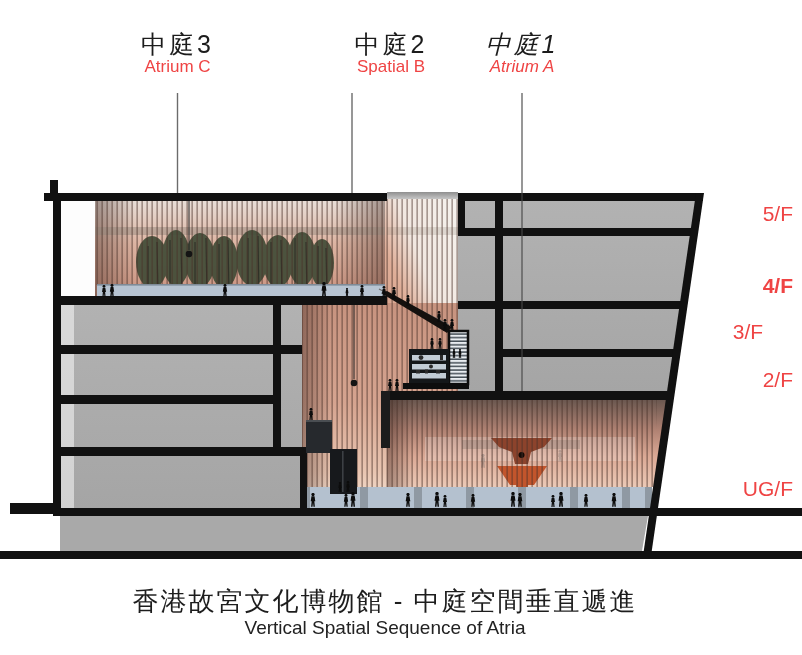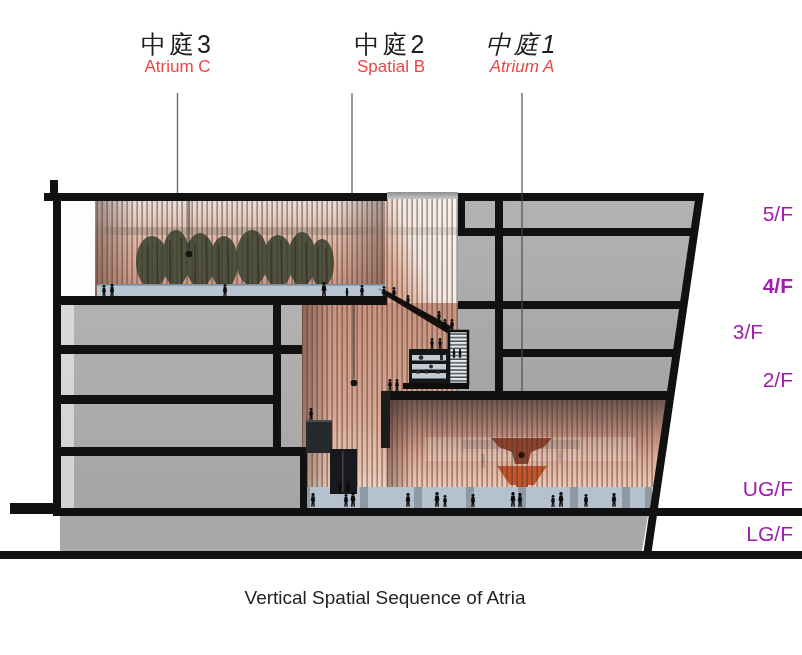--- a/index.html
+++ b/index.html
@@ -3,21 +3,21 @@
 <meta charset="utf-8">
 <style>
   html,body{margin:0;padding:0;background:#fff;}
   #canvas{
     position:relative;width:802px;height:655px;background:#ffffff;overflow:hidden;
     font-family:"Liberation Sans", sans-serif;color:#161616;
   }
   .atrium-label{position:absolute;transform:translateX(-50%);text-align:center;white-space:nowrap;}
   .atrium-label .zh{font-size:25px;letter-spacing:3px;line-height:26px;color:#1c1c1c;}
   .atrium-label .en{font-size:17px;line-height:20px;color:#ef4444;}
-  .floor-label{position:absolute;right:9px;width:90px;text-align:right;font-size:21px;color:#a21caf;white-space:nowrap;}
+  .floor-label{position:absolute;right:9px;width:90px;text-align:right;font-size:21px;color:#ef4444;white-space:nowrap;}
   #title-block{position:absolute;left:385px;top:586px;transform:translateX(-50%);text-align:center;white-space:nowrap;}
   #title-block .t-zh{font-size:26px;letter-spacing:2px;color:#1d1d1d;line-height:30px;}
   #title-block .t-en{font-size:19px;color:#222;line-height:23px;}
   svg{position:absolute;left:0;top:0;}
 </style>
 </head>
 <body>
 
 <div id="canvas">
 
@@ -297,19 +297,19 @@
   <div class="atrium-label" style="left:522px;top:31px;font-style:italic;">
     <div class="zh">中庭1</div>
     <div class="en">Atrium A</div>
   </div>
 
   <div class="floor-label" style="top:202px;">5/F</div>
   <div class="floor-label" style="top:274px;font-weight:bold;">4/F</div>
   <div class="floor-label" style="top:320px;text-align:center;">3/F</div>
   <div class="floor-label" style="top:368px;">2/F</div>
   <div class="floor-label" style="top:477px;">UG/F</div>
-  <div class="floor-label" style="top:522px;">LG/F</div>
 
   <div id="title-block">
+    <div class="t-zh">香港故宮文化博物館 - 中庭空間垂直遞進</div>
     <div class="t-en">Vertical Spatial Sequence of Atria</div>
   </div>
 
 </div>
 
 </body></html>

